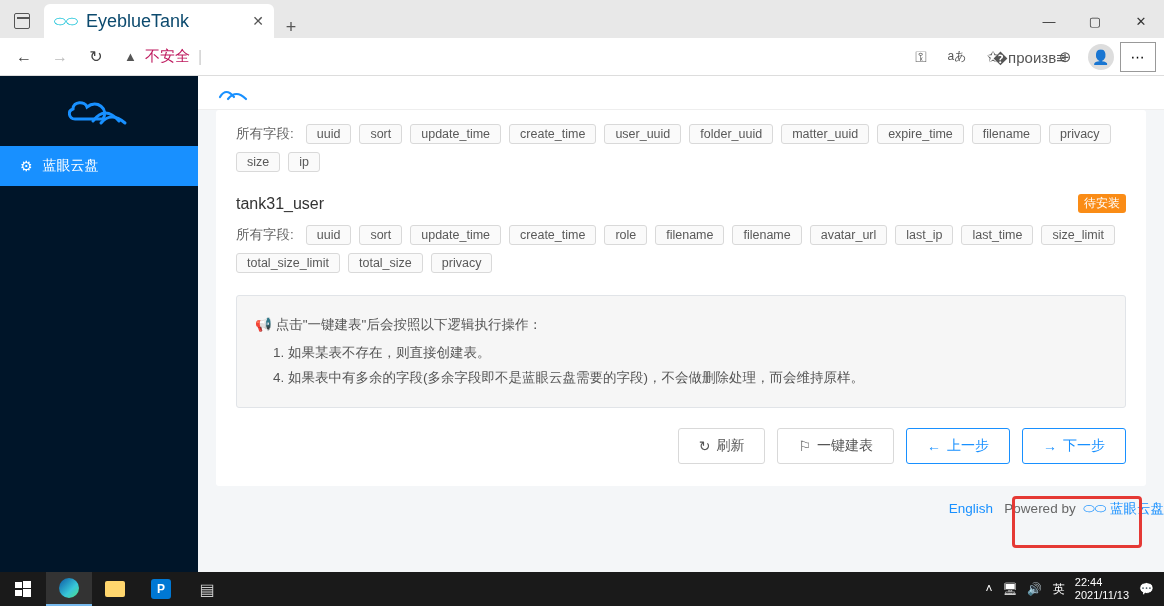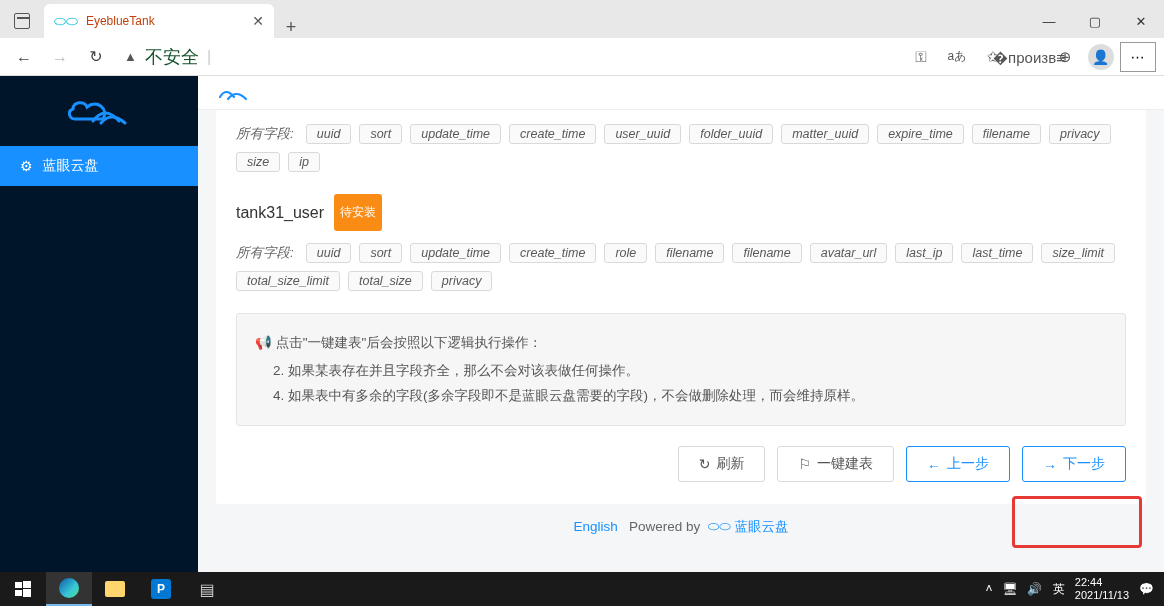--- a/index.html
+++ b/index.html
@@ -5,32 +5,32 @@
 * { margin:0; padding:0; box-sizing:border-box; font-family:"Segoe UI","Microsoft YaHei",sans-serif; }
 body { width:1164px; height:606px; background:#f0f0f0; overflow:hidden; position:relative; }
 
 
 .titlebar { height:38px; background:#e8e8e8; display:flex; align-items:flex-end; }
 .tab-actions-left { width:44px; display:flex; align-items:center; justify-content:center; height:34px; }
 .win-tab-icon { width:16px; height:16px; border:1px solid #555; border-radius:2px; position:relative; }
 .win-tab-icon::after { content:''; position:absolute; width:12px; height:2px; background:#555; top:3px; left:2px; }
 .tab { background:#fff; height:34px; border-radius:6px 6px 0 0; display:flex; align-items:center; padding:0 10px; gap:8px; min-width:230px; }
 .tab .favicon { color:#00bcd4; font-size:14px; }
-.tab .title { font-size:12px; color:#c2410c; flex:1; }
+.tab .title { font-size:18px; color:#0c4a6e; flex:1; }
 .tab .close { color:#555; font-size:14px; cursor:pointer; }
 .new-tab { width:34px; display:flex; align-items:center; justify-content:center; color:#555; font-size:18px; }
 .win-controls { margin-left:auto; display:flex; }
 .win-controls div { width:46px; height:34px; display:flex; align-items:center; justify-content:center; color:#333; font-size:13px; }
 
 .addrbar { height:38px; background:#fff; border-bottom:1px solid #ddd; display:flex; align-items:center; padding:0 8px; gap:4px; }
 .nav-ico { width:32px; height:32px; display:flex; align-items:center; justify-content:center; color:#444; font-size:16px; border-radius:4px; }
 .nav-ico.disabled { color:#bbb; }
 .url-box { flex:1; display:flex; align-items:center; gap:8px; height:30px; padding:0 8px; }
 .url-box .warn { color:#555; font-size:13px; }
-.url-box .insecure { color:#14532d; font-size:18px; }
+.url-box .insecure { color:#be185d; font-size:15px; }
 .url-box .sep { color:#ccc; }
 .url-box .url { font-size:13.5px; color:#222; }
 .url-box .url .port { color:#888; }
 .right-icons { display:flex; gap:2px; align-items:center; }
 .right-icons .ic { width:34px; height:32px; display:flex; align-items:center; justify-content:center; color:#555; font-size:15px; }
 .avatar { width:26px; height:26px; border-radius:50%; background:#ddd; display:flex; align-items:center; justify-content:center; color:#888; font-size:14px; }
 .more-btn { width:36px; height:30px; border:1px solid #999; display:flex; align-items:center; justify-content:center; font-size:14px; letter-spacing:1px; position:relative; }
 .tooltip { position:absolute; top:36px; right:0; background:#fff; border:1px solid #999; padding:4px 10px; font-size:12px; white-space:nowrap; color:#222; box-shadow:2px 2px 4px rgba(0,0,0,0.2); }
 
 
@@ -40,37 +40,37 @@
 .logo-svg { color:#1890ff; }
 .side-item { height:40px; background:#1890ff; display:flex; align-items:center; padding:0 20px; gap:10px; font-size:14px; }
 .gear { display:inline-block; }
 
 .main { flex:1; background:#f4f6f8; overflow:auto; position:relative; }
 .topbar { height:34px; border-bottom:1px solid #eee; display:flex; align-items:center; padding:0 18px; background:#fff; }
 .topbar .mini-logo { color:#1890ff; }
 .card { background:#fff; margin:0 18px; padding:14px 20px 22px; border-radius:3px; }
 
 .table-section { margin-bottom:22px; }
-.table-title { font-size:16px; color:#333; margin-bottom:12px; display:flex; align-items:center; gap:10px; }
-.badge { background:#fa8c16; color:#fff; font-size:12px; padding:10px 6px; border-radius:3px; }
-.fields-row { display:flex; flex-wrap:wrap; gap:8px; align-items:center;font-style:italic; }
+.table-title { font-size:16px; color:#333; margin-bottom:12px; display:flex; align-items:center; gap:10px;justify-content:space-between; }
+.badge { background:#fa8c16; color:#fff; font-size:12px; padding:1px 6px; border-radius:3px; }
+.fields-row { display:flex; flex-wrap:wrap; gap:8px; align-items:center; }
 .fields-label { font-size:13.5px; color:#666; margin-right:4px; }
 .tag { border:1px solid #d9d9d9; background:#fafafa; padding:2px 10px; font-size:12.5px; color:#595959; border-radius:3px;text-align:center; }
 
 .info-box { border:1px solid #e1e4e8; background:#f6f6f6; border-radius:3px; padding:16px 18px; margin-top:8px; font-size:13.5px; color:#555; line-height:1.9; }
 .info-box .speaker { margin-right:4px; }
 .info-box ol { list-style:none; padding-left:18px; margin-top:2px; }
 
 .btn-row { display:flex; justify-content:flex-end; gap:12px; margin-top:20px; }
 .btn { height:36px; padding:0 20px; background:#fff; border:1px solid #d9d9d9; border-radius:3px; display:flex; align-items:center; gap:6px; font-size:14px; color:#555; cursor:pointer; }
 .btn.primary { border-color:#1890ff; color:#1890ff; }
 .hl-red { position:absolute; border:3px solid #e53935; border-radius:4px; pointer-events:none; }
 .hl1 { left:796px; top:386px; width:130px; height:52px; }
 
-.footer { text-align:center; padding:14px 0; font-size:13.5px; color:#666; }
+.footer { text-align:right; padding:14px 0; font-size:13.5px; color:#666; }
 .footer a { color:#1890ff; text-decoration:none; }
 .footer .link-logo { color:#1890ff; }
 
 
 .taskbar { position:absolute; bottom:0; left:0; right:0; height:34px; background:#1a1a1a; display:flex; align-items:center; color:#fff; }
 .tb-ico { width:46px; height:34px; display:flex; align-items:center; justify-content:center; font-size:16px; }
 .tb-ico.win { font-size:16px; }
 .tb-ico.active { border-bottom:2px solid #76b9ed; background:#333; }
 .tray { margin-left:auto; display:flex; align-items:center; gap:10px; padding:0 10px; font-size:12px; }
 .tray .dt { text-align:left; line-height:1.15; font-size:11px; }
@@ -185,21 +185,21 @@
             <span class="tag">size_limit</span>
             <span class="tag">total_size_limit</span>
             <span class="tag">total_size</span>
             <span class="tag">privacy</span>
           </div>
       </div>
 
       <div class="info-box">
         <div><span class="speaker">📢</span><span>点击"一键建表"后会按照以下逻辑执行操作：</span></div>
         <ol id="info-list">
-            <li>2. 如果某表存在并且字段齐全，那么不会对该表做任何操作。</li>
+            <li>1. 如果某表不存在，则直接创建表。</li>
             <li>4. 如果表中有多余的字段(多余字段即不是蓝眼云盘需要的字段)，不会做删除处理，而会维持原样。</li>
           </ol>
       </div>
 
       <div class="btn-row">
         <div class="btn">
             <span>↻</span>
             <span>刷新</span>
           </div>
         <div class="btn">

